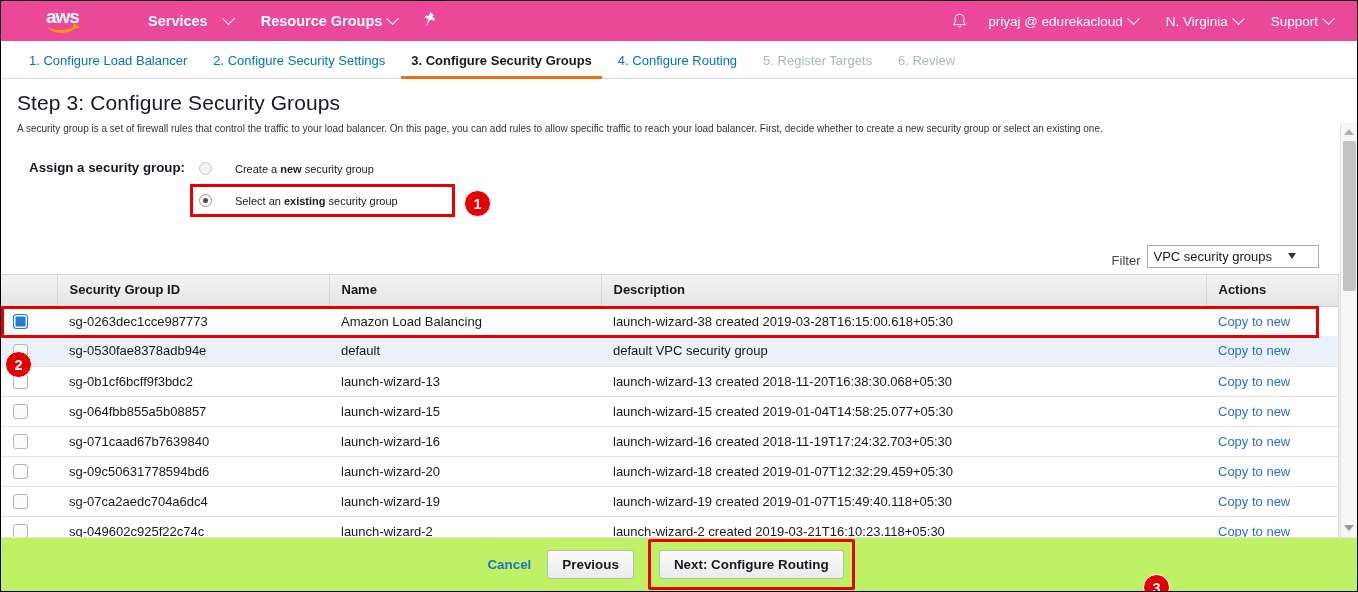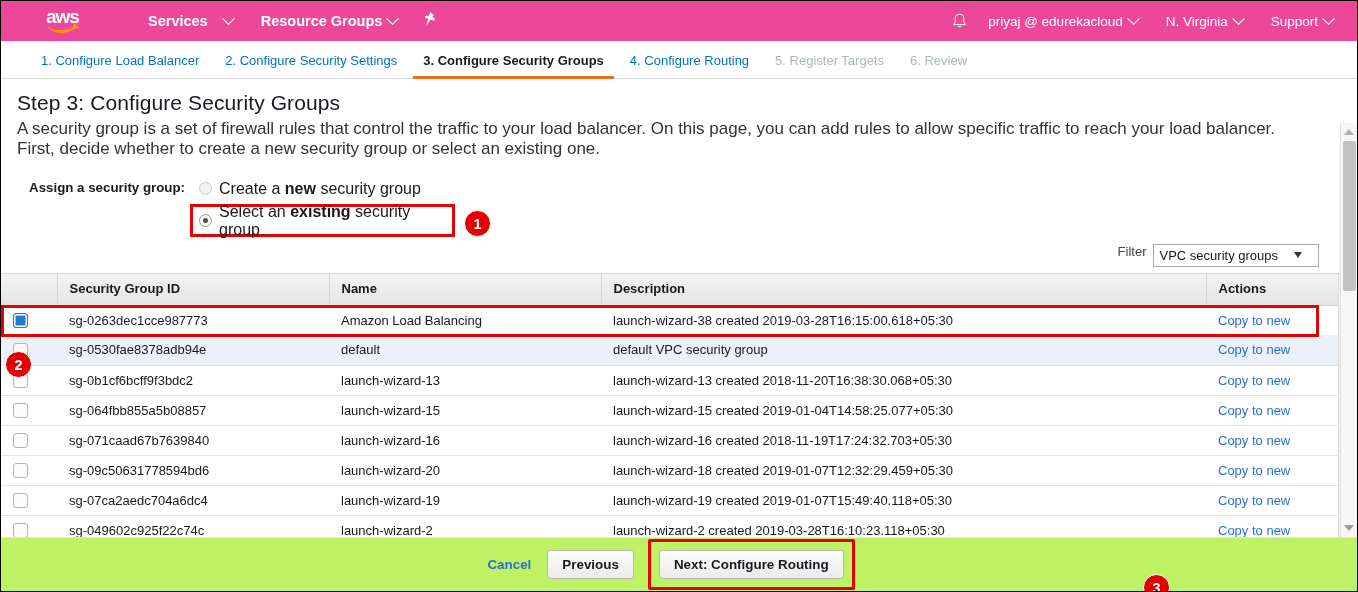--- a/index.html
+++ b/index.html
@@ -97,21 +97,21 @@
     width: 30px; height: 40px;
     display: flex; align-items: center; justify-content: center;
     cursor: pointer;
   }
 
   
   .steps {
     display: flex;
     align-items: flex-end;
     height: 38px;
-    padding-left: 30px;
+    padding-left: 18px;
     border-bottom: 1px solid #d9d9d9;
     background: #fff;
   }
   .step {
     font-size: 13px;
     color: #0073bb;
     padding: 0 10px 8px 10px;
     margin-right: 6px;
     white-space: nowrap;
     cursor: pointer;
@@ -133,21 +133,21 @@
     height: 504px;
   }
   h1.page-title {
     font-size: 21px;
     font-weight: normal;
     color: #16191f;
     margin: 0 0 4px 0;
     letter-spacing: 0.1px;
   }
   p.page-desc {
-    font-size: 17px;
+    font-size: 10px;
     color: #333;
     margin: 0;
     line-height: 20px;
     max-width: 1290px;
   }
 
   
   .assign-row {
     display: flex;
     align-items: flex-start;
@@ -159,22 +159,22 @@
     color: #16191f;
     width: 182px;
     text-align: right;
     padding-top: 3px;
     padding-right: 14px;
   }
   .radios { position: relative; }
   .radio-line {
     display: flex;
     align-items: center;
-    gap: 7px;
-    font-size: 16px;
+    gap: 23px;
+    font-size: 11px;
     color: #16191f;
     height: 23px;
     cursor: pointer;
   }
   .radio-line.second {
     margin-top: 4px;
     border: 3px solid #e60000;
     padding: 3px 10px 3px 6px;
     width: 243px;
     box-sizing: content-box;
@@ -212,31 +212,31 @@
     align-items: center;
     justify-content: center;
     border: 1.5px solid #ffffff;
     z-index: 40;
   }
 
   
   .filter-row {
     display: flex;
     justify-content: flex-end;
-    align-items: flex-start;
+    align-items: flex-end;
     gap: 6px;
-    margin-top: 7px;
+    margin-top: 28px;
     padding-right: 18px;
     font-size: 13px;
     color: #444;
   }
   .select-box {
     border: 1px solid #aaa;
     background: #fff;
-    padding: 2px 16px 3px 6px;
+    padding: 2px 22px 3px 6px;
     font-size: 13px;
     color: #16191f;
     display: flex;
     align-items: center;
     gap: 16px;
     cursor: pointer;
     min-width: 148px;
     justify-content: space-between;
     height: 23px;
   }
@@ -556,21 +556,21 @@
           <td><span class="cbox"></span></td>
           <td>sg-07ca2aedc704a6dc4</td>
           <td>launch-wizard-19</td>
           <td>launch-wizard-19 created 2019-01-07T15:49:40.118+05:30</td>
           <td><a class="link">Copy to new</a></td>
         </tr>
         <tr>
           <td><span class="cbox"></span></td>
           <td>sg-049602c925f22c74c</td>
           <td>launch-wizard-2</td>
-          <td>launch-wizard-2 created 2019-03-28T16:10:23.118+05:30</td>
+          <td>launch-wizard-2 created 2019-03-21T16:10:23.118+05:30</td>
           <td><a class="link">Copy to new</a></td>
         </tr>
       </tbody>
     </table>
 
     <div class="tbl-scroll" style="height:100%;">
       <div class="thumb"></div>
       <div class="arrow"></div>
     </div>
 

